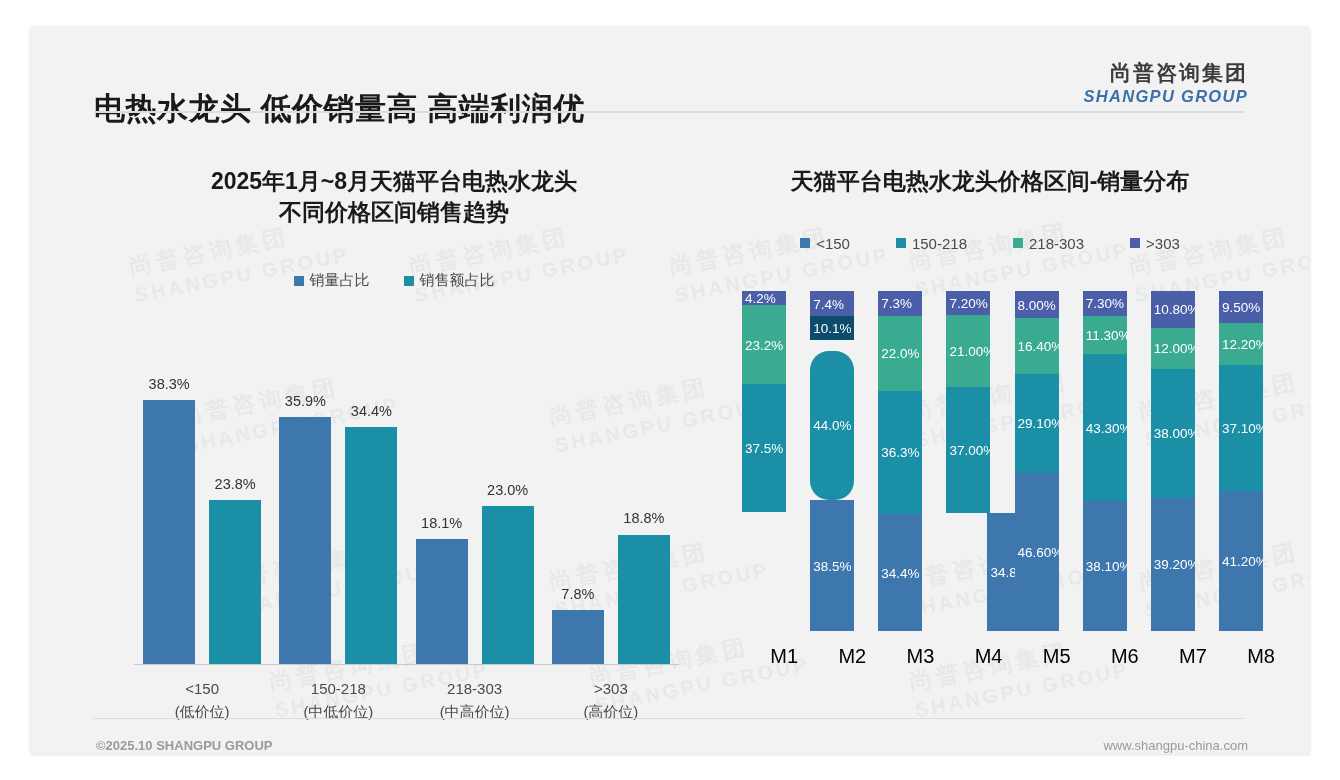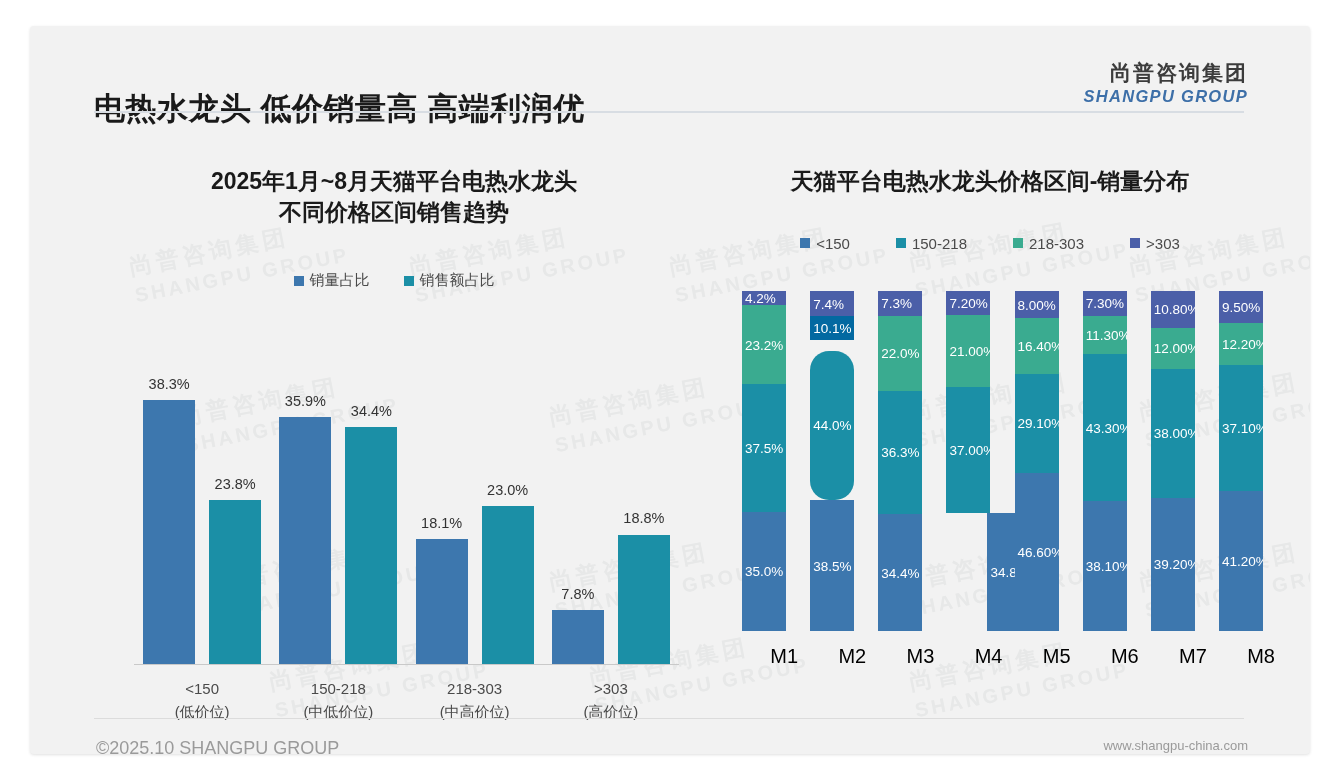--- a/index.html
+++ b/index.html
@@ -176,22 +176,23 @@
     left: 64px;
     top: 692px;
     width: 1150px;
     height: 1px;
     background: #dcdcdc;
   }
   .ftr-left {
     position: absolute;
     left: 66px;
     top: 712px;
-    font-size: 18px;
+    font-size: 13px;
     color: #9a9a9a;
+    font-weight: bold;
   }
   .ftr-right {
     position: absolute;
     right: 62px;
     top: 712px;
     font-size: 13px;
     color: #9a9a9a;
   }
 </style>
 </head>
@@ -358,30 +359,27 @@
           <div class="sbc-col" style="left: 12.0625px; top: 0px; width: 44px; height: 340px;">
             <div class="seg" style="top: 0px; height: 14.2943px; background: rgb(75, 95, 168);">
               <div class="seg-label">4.2%</div>
             </div>
             <div class="seg" style="top: 14.2943px; height: 78.959px; background: rgb(58, 171, 144);">
               <div class="seg-label">23.2%</div>
             </div>
             <div class="seg" style="top: 93.2533px; height: 127.628px; background: rgb(27, 143, 166);">
               <div class="seg-label">37.5%</div>
             </div>
-            <div class="seg" style="top: 220.881px; height: 119.119px; background: rgb(61, 119, 174);">
-              <div class="seg-label">35.0%</div>
-            </div>
           </div>
           <div class="sbc-cat" style="left: 0px; width: 68.125px; top: 354px;">M1</div>
           <div class="sbc-col" style="left: 80.1875px; top: 0px; width: 44px; height: 340px;">
             <div class="seg" style="top: 0px; height: 25.16px; background: rgb(75, 95, 168);">
               <div class="seg-label">7.4%</div>
             </div>
-            <div class="seg" style="top: 25.16px; height: 24px; background: #0369a1;">
+            <div class="seg" style="top: 25.16px; height: 24px; background: #0c4a6e;">
               <div class="seg-label">10.1%</div>
             </div>
             <div class="seg" style="top: 59.5px; height: 149.6px; background: rgb(27, 143, 166); border-radius: 19px;">
               <div class="seg-label">44.0%</div>
             </div>
             <div class="seg" style="top: 209.1px; height: 130.9px; background: rgb(61, 119, 174);">
               <div class="seg-label">38.5%</div>
             </div>
           </div>
           <div class="sbc-cat" style="left: 68.125px; width: 68.125px; top: 354px;">M2</div>

